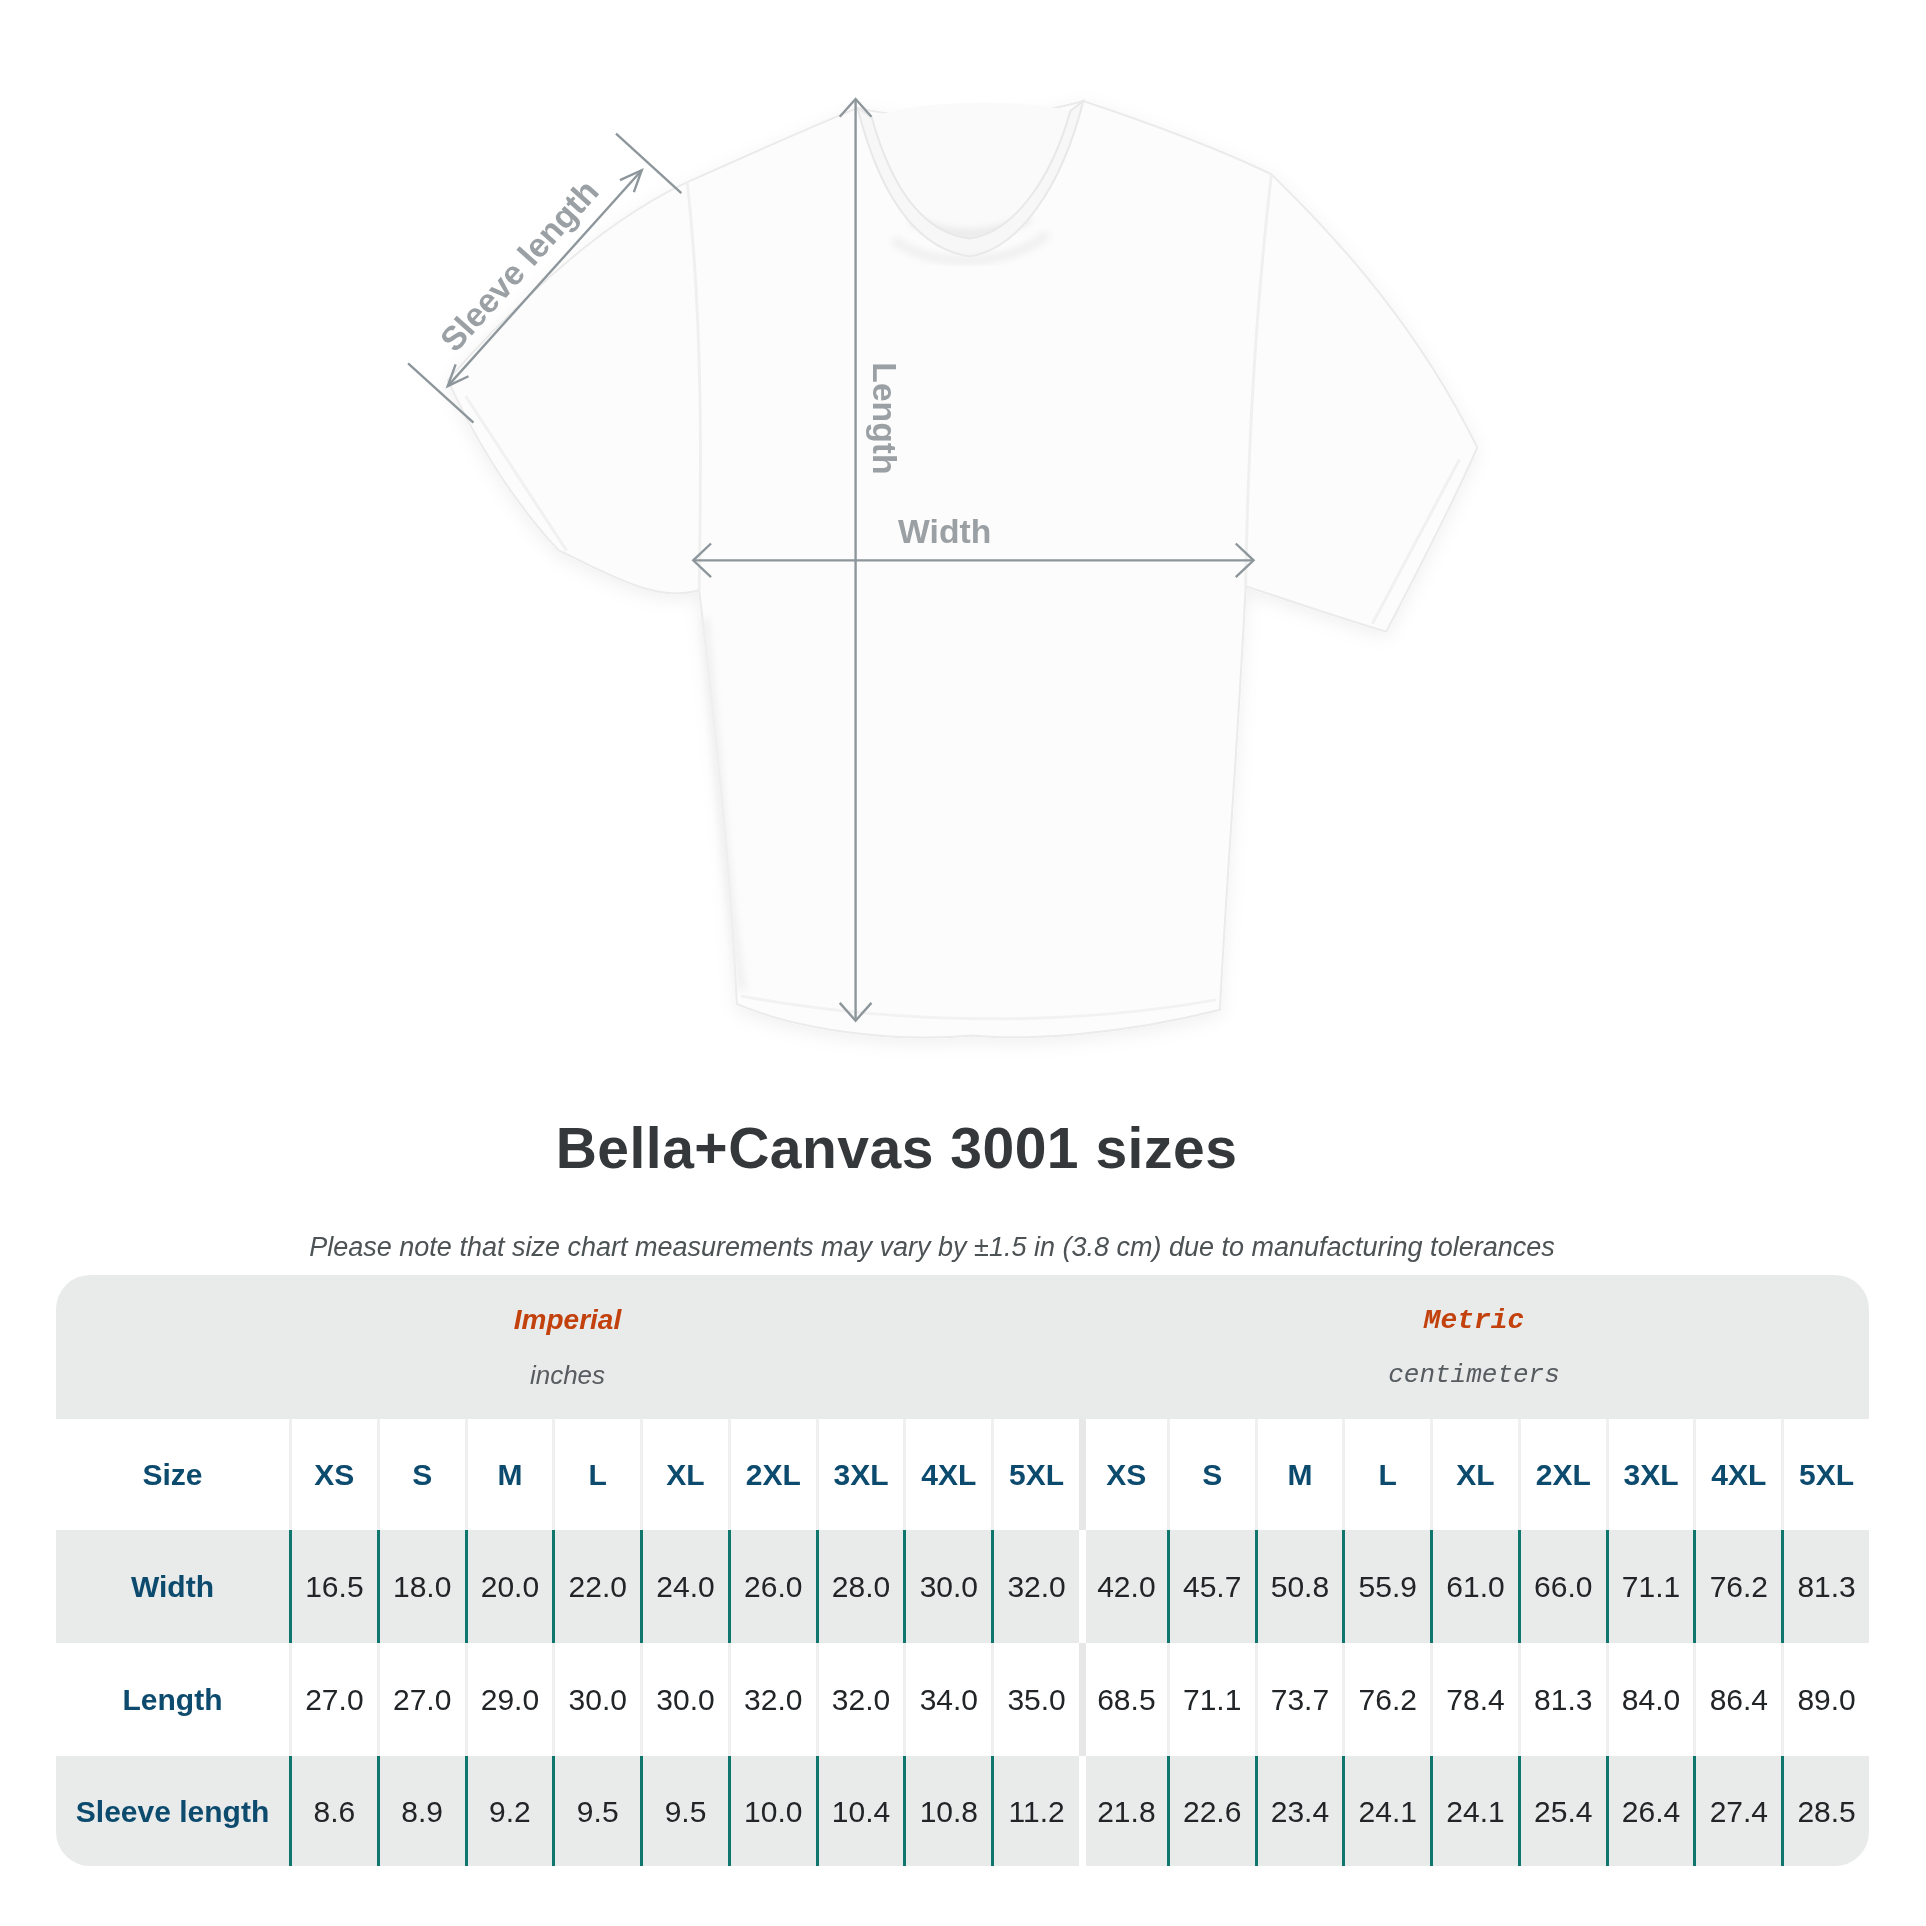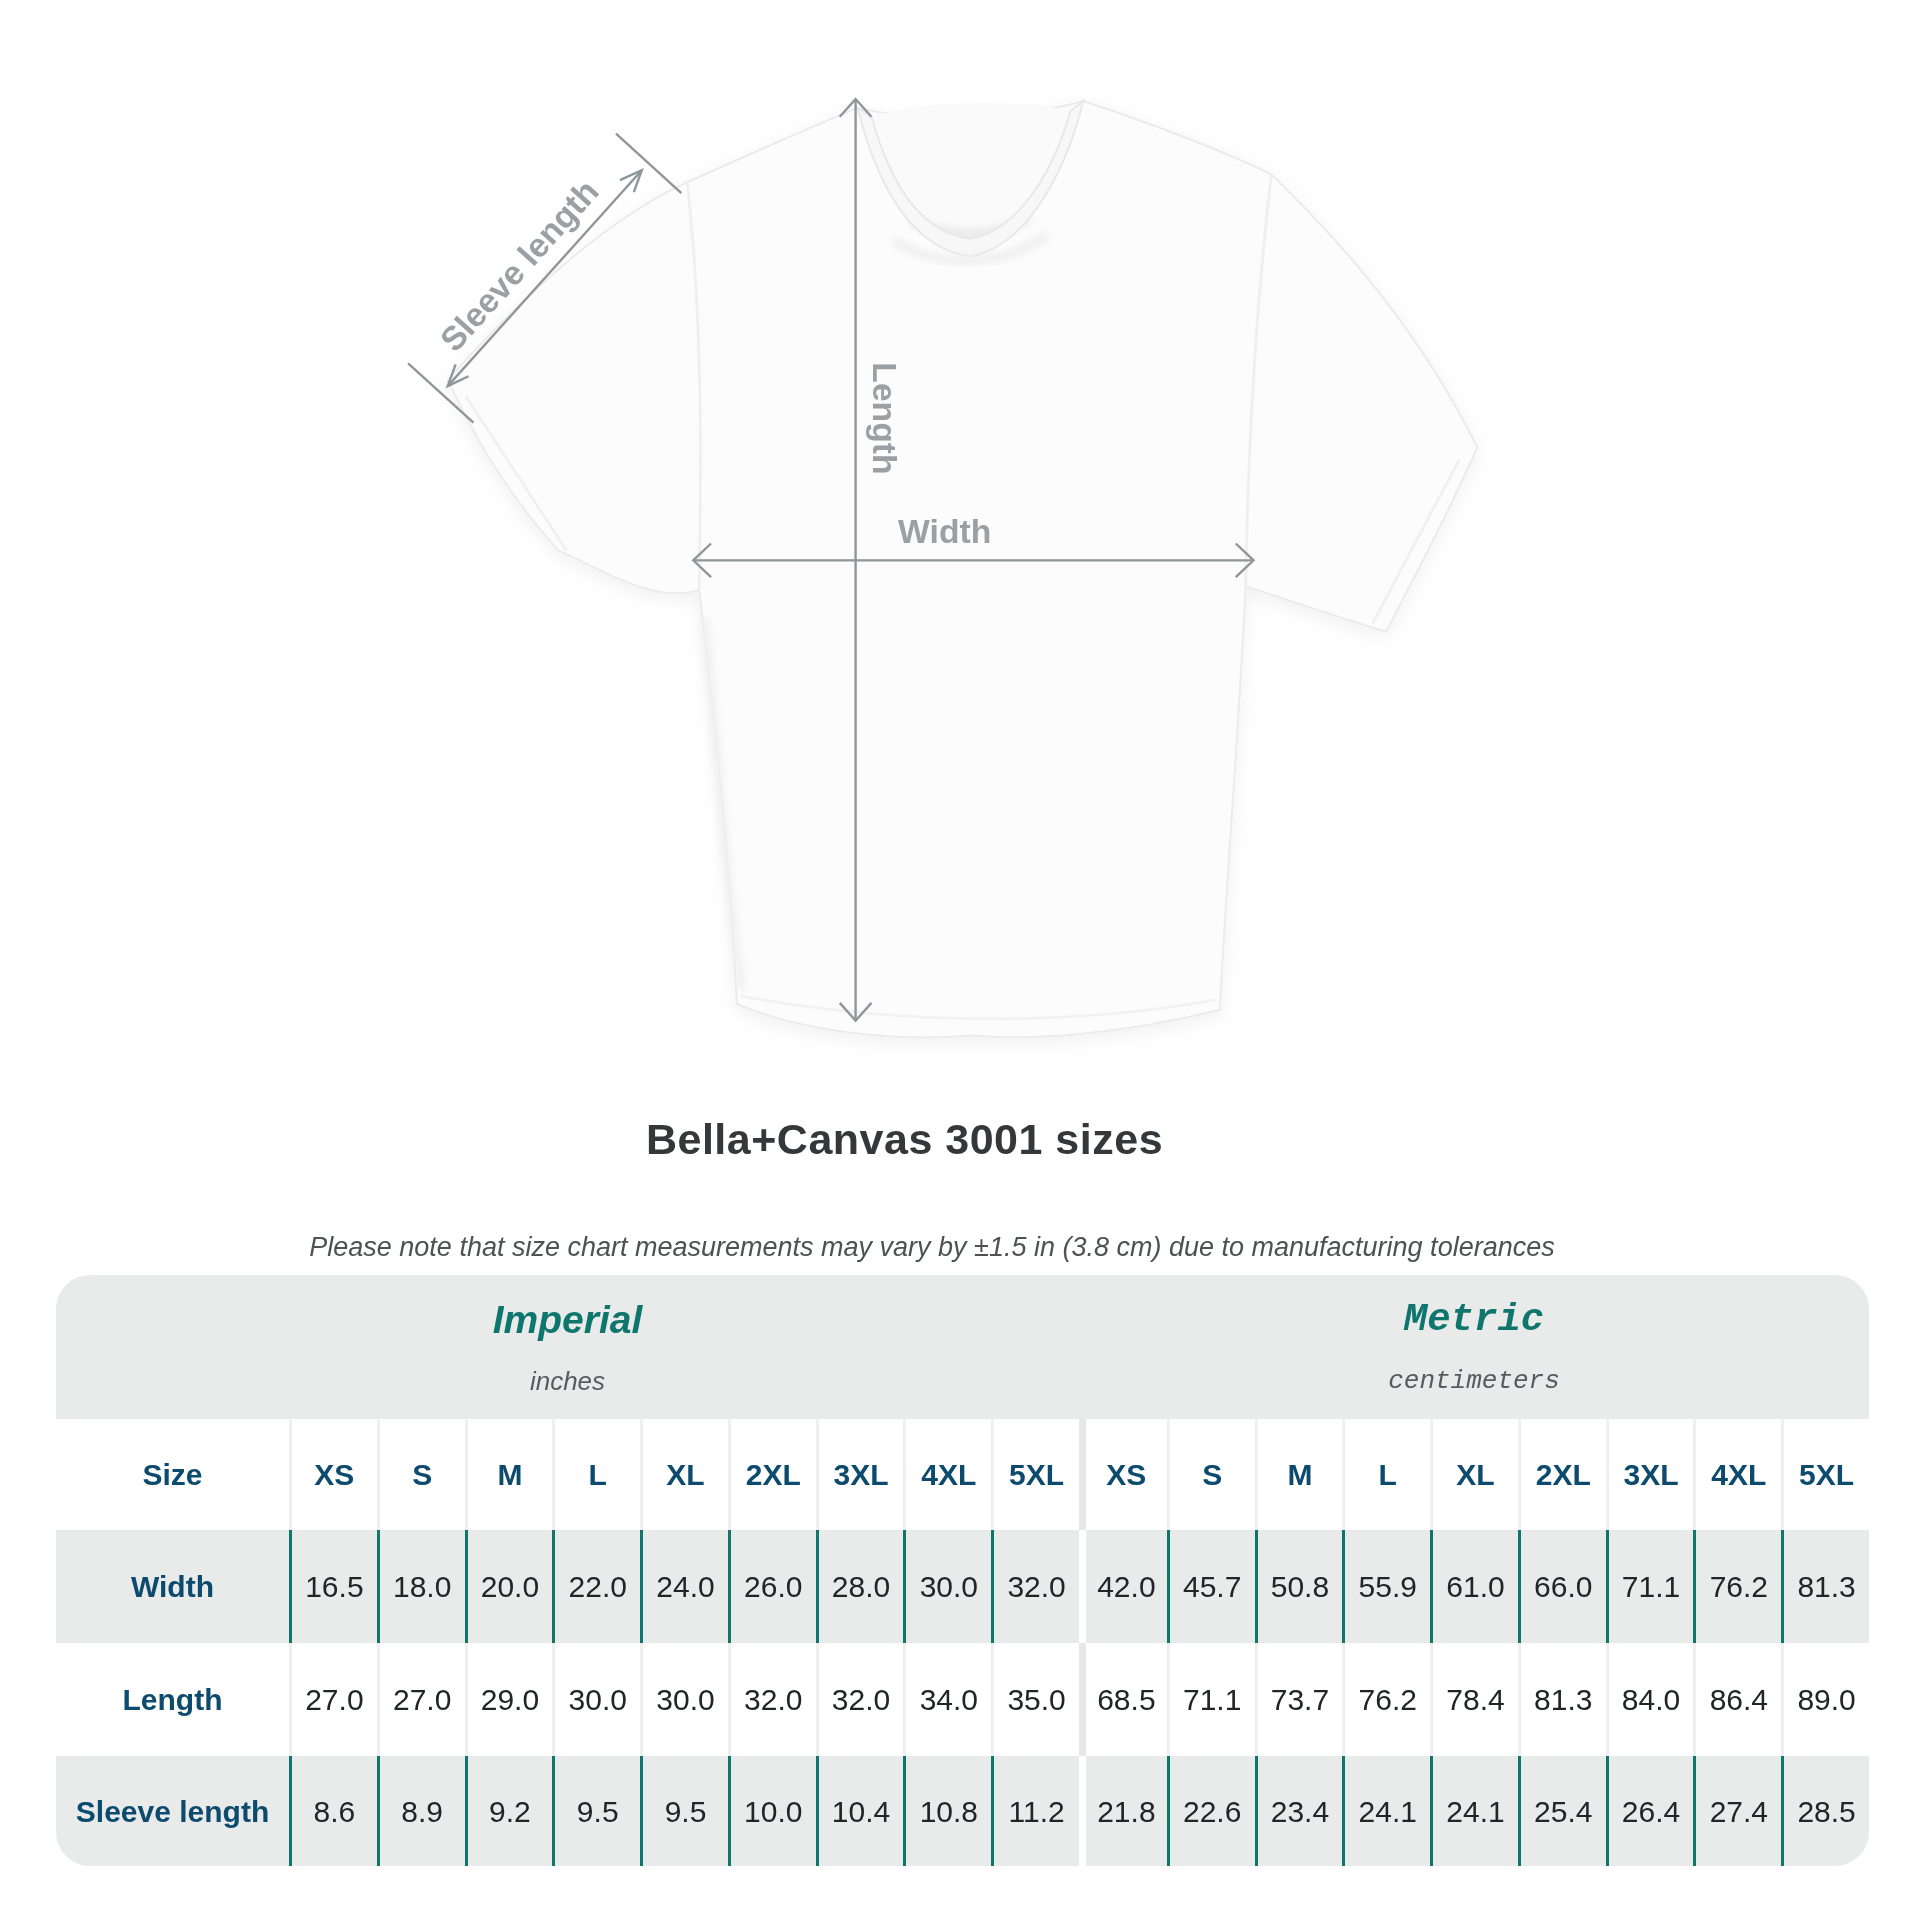--- a/index.html
+++ b/index.html
@@ -4,32 +4,32 @@
 <style>
   html,body{margin:0;padding:0;background:#ffffff;}
   body{width:1927px;height:1927px;position:relative;overflow:hidden;
        font-family:"Liberation Sans", sans-serif;}
 
   
   .shirt-figure{position:absolute;left:0;top:0;width:1927px;height:1089px;}
 
   
   .chart-title{position:absolute;left:0;top:1115px;width:1793px;text-align:center;
-    font-size:43px;font-weight:bold;color:#34383b;letter-spacing:0.5px;padding-left:8px;}
+    font-size:57px;font-weight:bold;color:#34383b;letter-spacing:0.5px;}
   .chart-subtitle{position:absolute;left:0;top:1232px;width:1864px;text-align:center;
     font-size:27px;font-style:italic;color:#4d5255;}
 
   
   .size-table{position:absolute;left:56px;top:1275px;width:1813px;height:591px;
     border-radius:34px;overflow:hidden;background:#ffffff;}
   .band{height:144px;background:#e9eaea;display:flex;}
   .band .half{display:flex;flex-direction:column;align-items:center;justify-content:center;}
   .band .half.imperial{width:1023px;}
   .band .half.metric{flex:1;font-family:Liberation Mono, monospace;}
-  .sec-name{font-size:39px;font-weight:bold;font-style:italic;color:#0f766e;}
+  .sec-name{font-size:28px;font-weight:bold;font-style:italic;color:#c2410c;}
   .sec-unit{font-size:26px;font-style:italic;color:#565c60;margin-top:24px;}
 
   .grid{display:grid;grid-template-columns:233px repeat(18,1fr);
         grid-template-rows:111px 113px 113px 111px;}
   .cell{display:flex;align-items:center;justify-content:center;
         font-size:30px;white-space:nowrap;}
   .cell.g{background:#e9eaea;}
   .cell.w{background:#ffffff;}
   .cell.lab{font-weight:bold;color:#0c4a6e;}
   .cell.num{color:#212528;}

